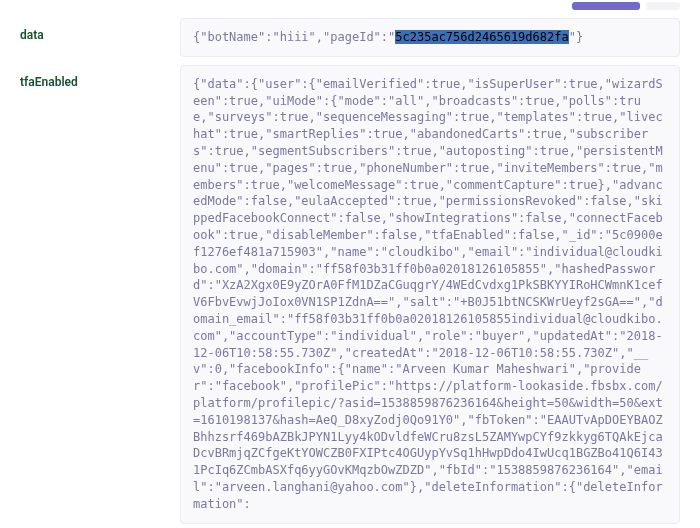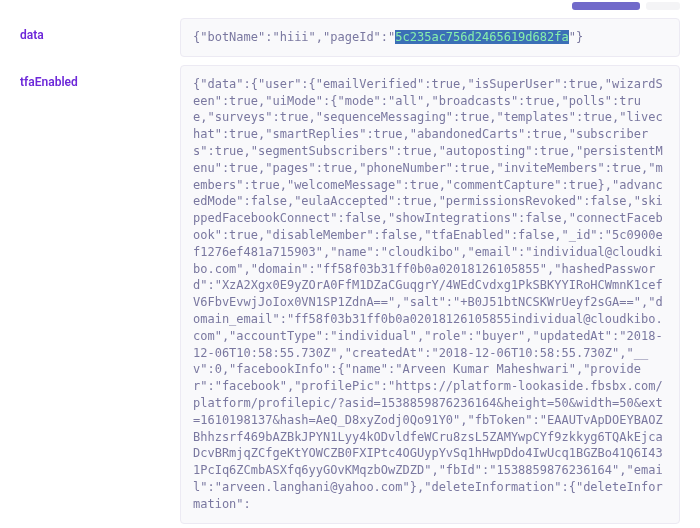--- a/index.html
+++ b/index.html
@@ -46,39 +46,39 @@
       display: flex;
       padding: 0 20px;
       margin-bottom: 8px;
       align-items: flex-start;
     }
     .label-col {
       width: 160px;
       flex-shrink: 0;
       font-weight: 600;
       font-size: 12px;
-      color: #6d28d9;
+      color: #14532d;
       padding-top: 10px;
     }
     .value-col {
       flex: 1;
       background: #f9f9fb;
       border: 1px solid #eceaf3;
       border-radius: 4px;
       padding: 10px 12px;
       font-family: "SFMono-Regular", Consolas, "Menlo", monospace;
       font-size: 12px;
       color: #7a78a0;
       line-height: 1.4;
       word-break: break-all;
       white-space: pre-wrap;
     }
     .value-col .highlight {
       background: #3b6fb6;
-      color: #86efac;
+      color: #000000;
     }
     .otherinfo-box {
       max-height: 460px;
       overflow: hidden;
     }
   </style>
 </head>
 <body>
 
 <div class="top-buttons">

